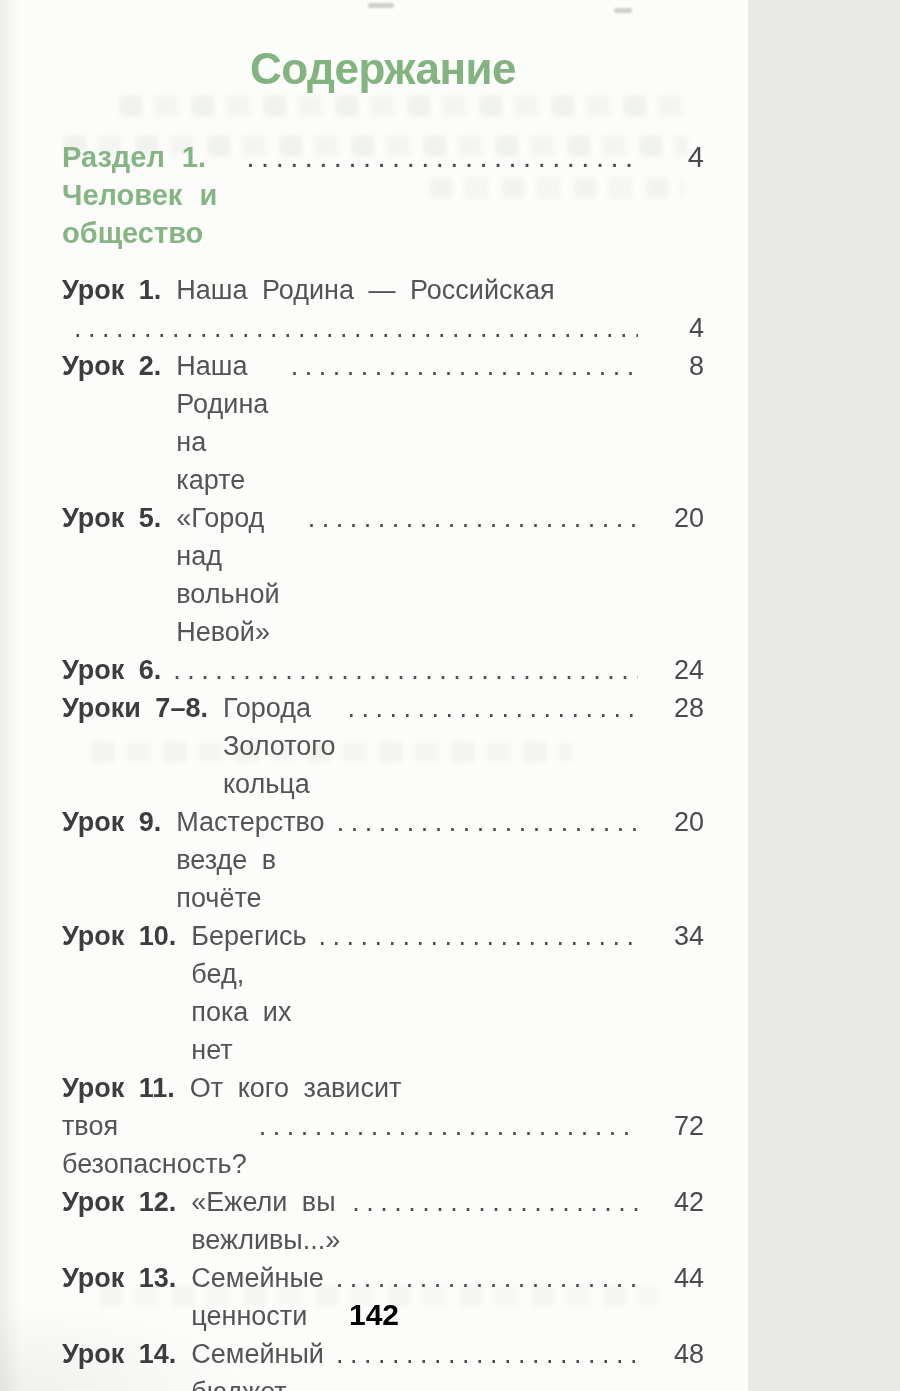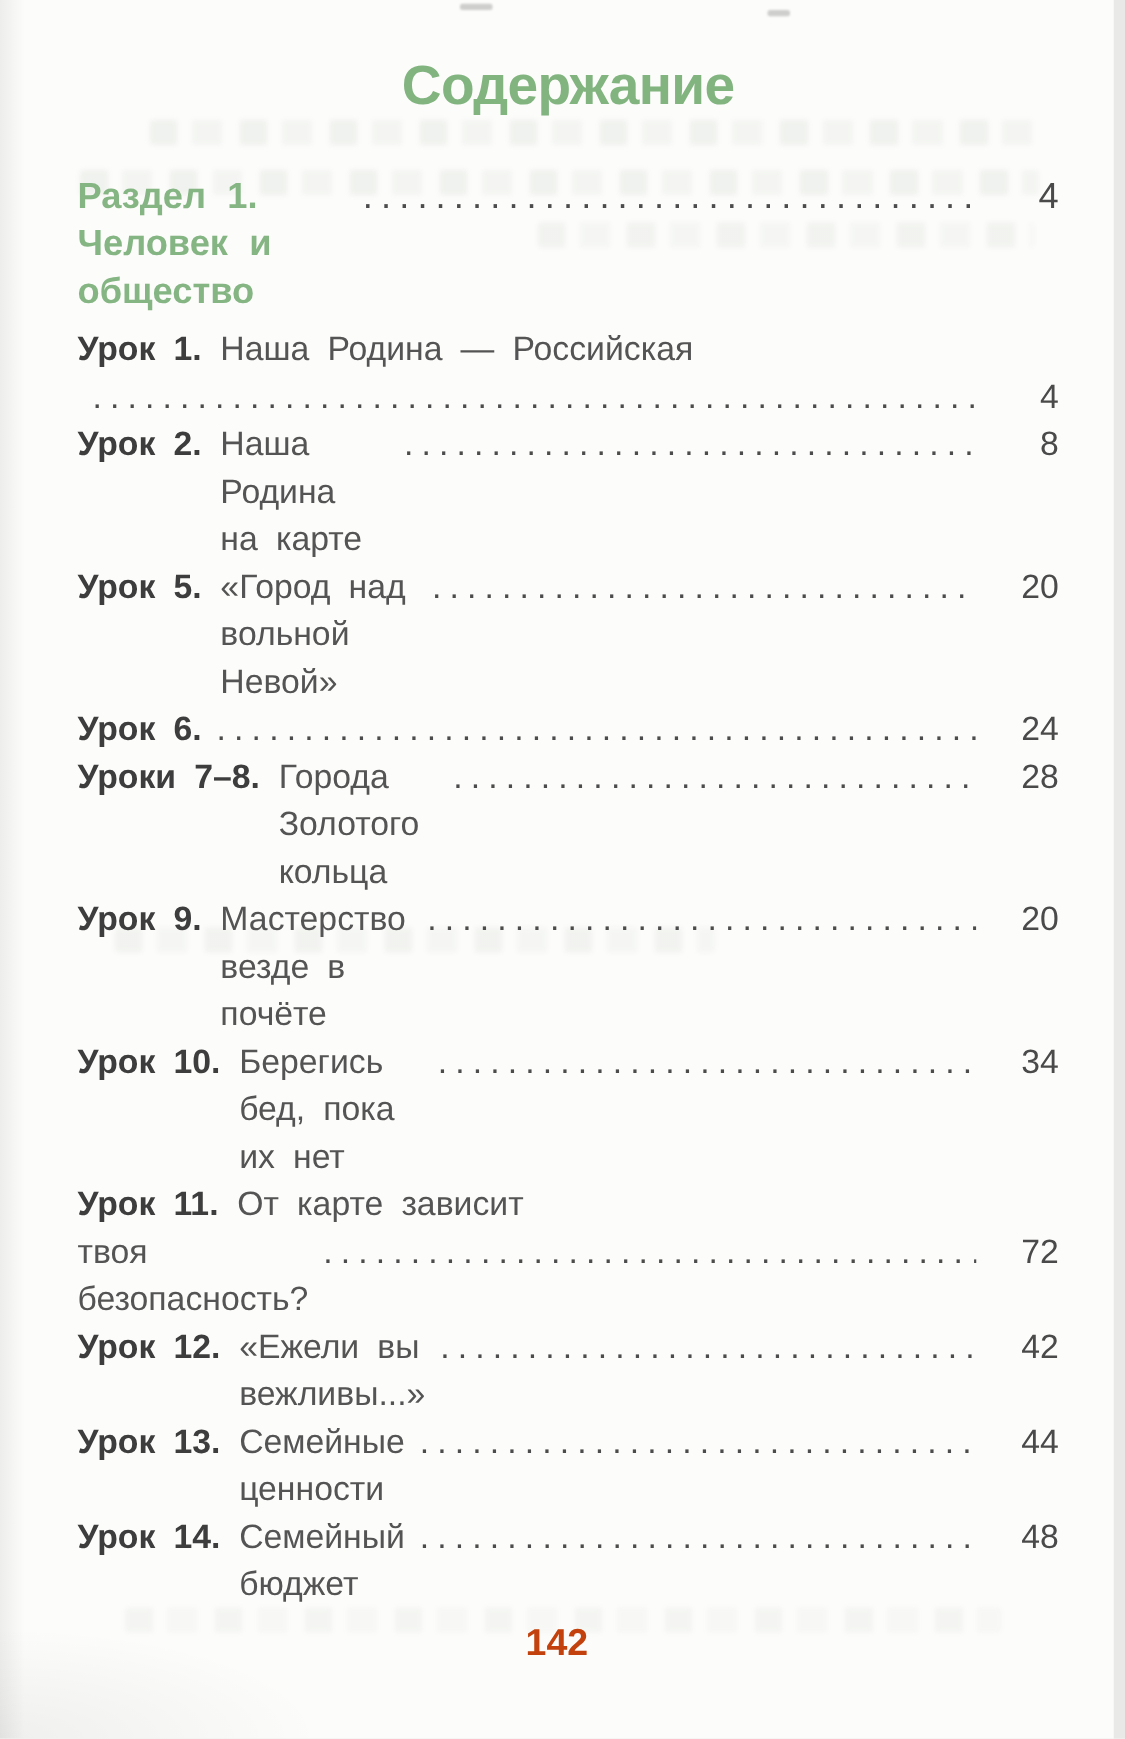--- a/index.html
+++ b/index.html
@@ -3,21 +3,21 @@
 <meta charset="utf-8">
 <style>
   html, body { margin: 0; padding: 0; }
   body {
     width: 900px; height: 1391px;
     background: #e9e9e7;
     font-family: "Liberation Sans", sans-serif;
   }
   .page {
     position: relative;
-    width: 891px; height: 1391px;
+    width: 748px; height: 1391px;
     background: #fcfcfa;
     overflow: hidden;
   }
   
   .page::before {
     content: ""; position: absolute; left: 0; top: 0; bottom: 0; width: 20px;
     background: linear-gradient(90deg, rgba(0,0,0,0.06), rgba(0,0,0,0));
     pointer-events: none;
   }
   .page::after {
@@ -39,21 +39,21 @@
   .row {
     display: flex;
     align-items: baseline;
     line-height: 38px;
     font-size: 27px;
     color: #525252;
   }
   .heading-row {
     font-size: 29px;
     font-weight: 700;
-    margin-bottom: 8px;
+    margin-bottom: 19px;
   }
   .htext { color: #84b583; word-spacing: 9px; }
   .heading-row .dots, .heading-row .pnum { font-weight: 400; }
 
   .prefix { font-weight: 700; color: #3d3d3d; word-spacing: 7px; white-space: nowrap; }
   .etext { margin-left: 15px; color: #545454; word-spacing: 7px; }
   .etext.first { margin-left: 0; }
 
   .dots {
     flex: 1 1 auto;
@@ -68,21 +68,21 @@
     letter-spacing: 6.5px;
   }
   .pnum { min-width: 52px; text-align: right; color: #4a4a4a; white-space: nowrap; }
 
   .footer {
     position: absolute;
     left: 0; right: 0; top: 1298px;
     text-align: center;
     font-size: 30px;
     font-weight: 700;
-    color: #c2410c;
+    color: #000000;
   }
 
   
   .ghost {
     position: absolute; height: 20px; border-radius: 3px;
     filter: blur(2px); opacity: 0.55; pointer-events: none;
     background: repeating-linear-gradient(90deg,
       rgba(139,162,139,0.20) 0 22px, rgba(139,162,139,0) 22px 34px,
       rgba(139,162,139,0.13) 34px 58px, rgba(139,162,139,0) 58px 72px);
   }
@@ -158,21 +158,21 @@
             <span class="pnum">20</span>
           </div>
           <div class="row entry-row">
             <span class="prefix">Урок 10.</span>
             <span class="etext">Берегись бед, пока их нет</span>
             <span class="dots"></span>
             <span class="pnum">34</span>
           </div>
           <div class="row entry-row">
             <span class="prefix">Урок 11.</span>
-            <span class="etext">От карте зависит</span>
+            <span class="etext">От кого зависит</span>
           </div>
           <div class="row entry-row">
             <span class="etext first">твоя безопасность?</span>
             <span class="dots"></span>
             <span class="pnum">72</span>
           </div>
           <div class="row entry-row">
             <span class="prefix">Урок 12.</span>
             <span class="etext">«Ежели вы вежливы...»</span>
             <span class="dots"></span>

